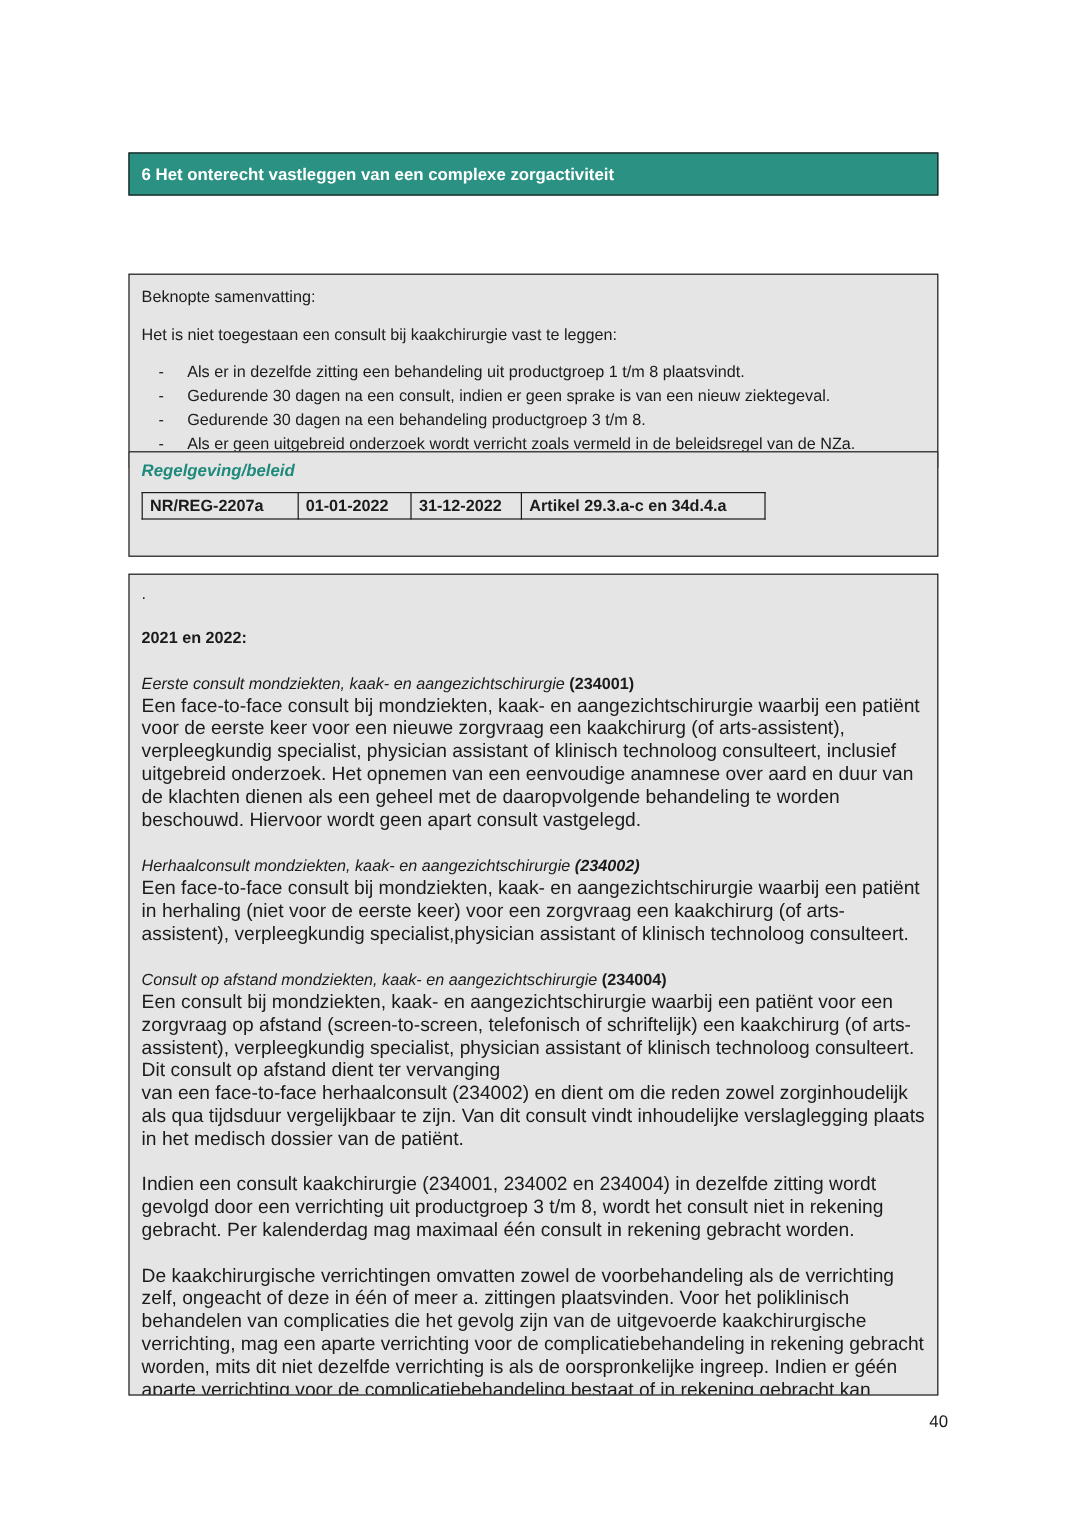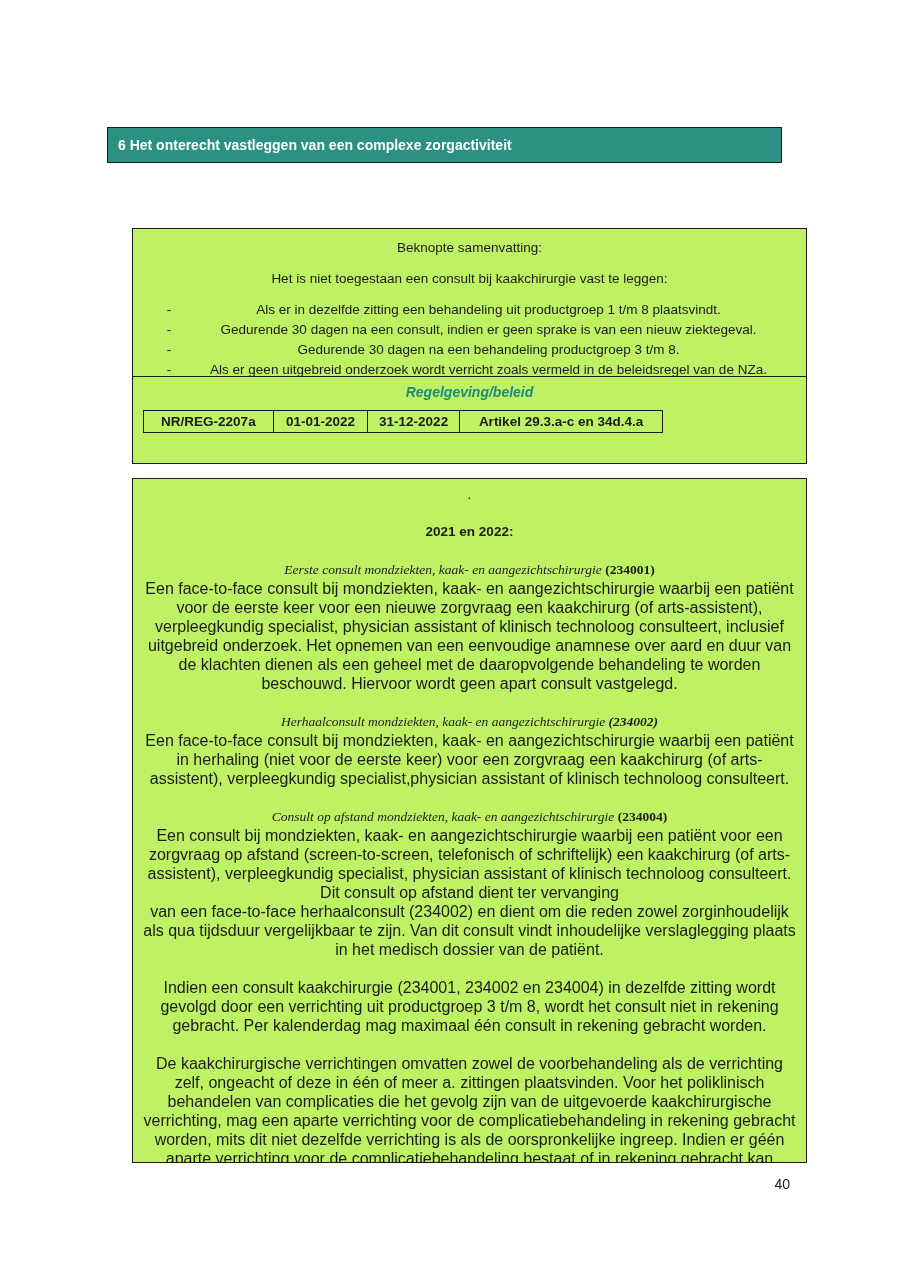--- a/index.html
+++ b/index.html
@@ -25,21 +25,20 @@
     top: 127px;
     width: 675px;
     height: 1036px;
   }
   .band, .box {
     position: absolute;
     left: 0;
     width: 675px;
     box-sizing: border-box;
     border: 1.5px solid #1a1a1a;
-    text-align: center;
   }
   .band-chapter {
     top: 0;
     height: 36px;
     background: #2B9183;
     color: #ffffff;
     font-weight: bold;
     font-size: 14px;
     display: flex;
     align-items: center;
@@ -47,21 +46,21 @@
   }
   .band-section {
     top: 36px;
     height: 65px;
     background: #3BCDC5;
     color: #101c1a;
     font-size: 14px;
     padding: 9px 10px 0 10px;
     border-top: none;
   }
-  .box { background: #bef264; overflow: hidden; margin-left: 25px; }
+  .box { background: #e5e5e5; overflow: hidden; }
   .box-summary { top: 101px; height: 162px; padding: 9px 10px; }
   .box-regulation { top: 249px; height: 88px; padding: 7px 10px; }
   .box-details { top: 351px; height: 685px; padding: 8px 10px; }
 
   .body-text { font-size: 13.5px; line-height: 19px; }
   .spacer { height: 19px; }
   .spacer-sm { height: 12px; }
 
   .bullets { margin: 0; padding: 0; list-style: none; }
   .bullet-row { display: flex; font-size: 13.5px; line-height: 20px; }
@@ -89,21 +88,21 @@
     white-space: nowrap;
     overflow: hidden;
   }
   .col-code { width: 25%; }
   .col-start { width: 17.5%; }
   .col-end { width: 17%; }
   .col-artikel { width: 40.5%; }
 
   .dot-line { font-size: 13.5px; line-height: 16px; }
   .years-heading { font-weight: bold; font-size: 13.5px; line-height: 19px; }
-  .consult-heading { font-style: italic; font-size: 13.5px; line-height: 19px; font-family: Liberation Serif, serif; }
+  .consult-heading { font-style: italic; font-size: 13.5px; line-height: 19px; }
   .consult-code { font-weight: bold; font-style: normal; }
   .consult-code.italic { font-style: italic; }
   .consult-body, .para { font-size: 16px; line-height: 19px; white-space: pre-line; }
 
   .page-number {
     position: absolute;
     top: 1176px;
     right: 110px;
     font-size: 14px;
     color: #1b1b1b;

